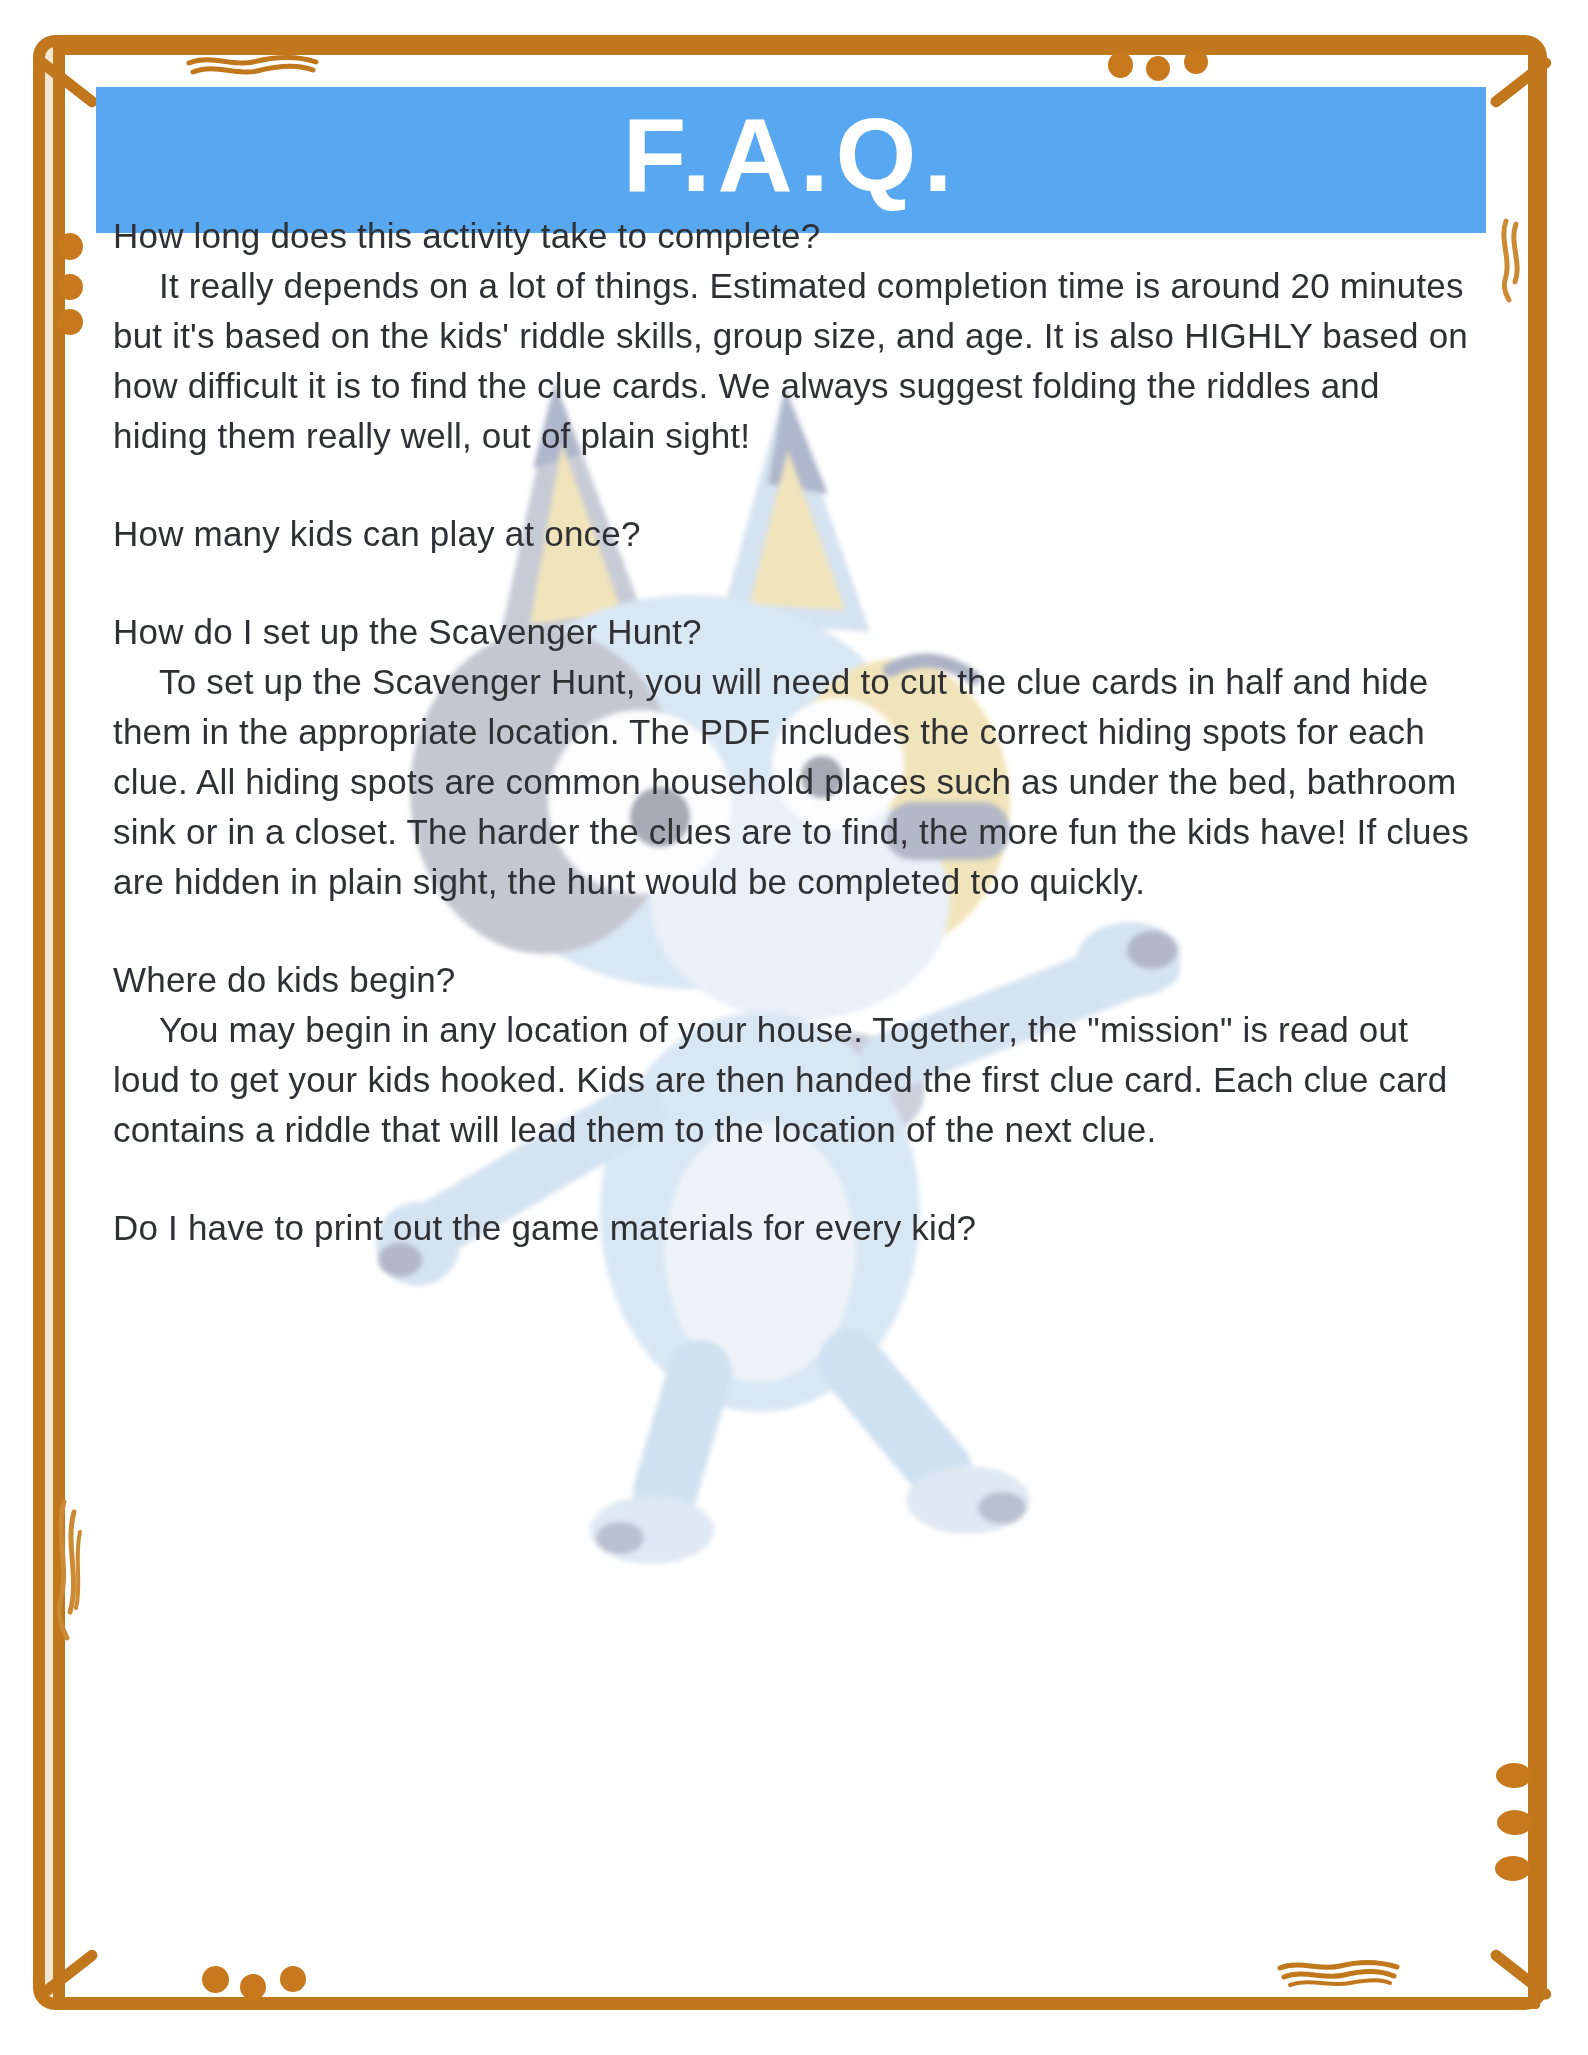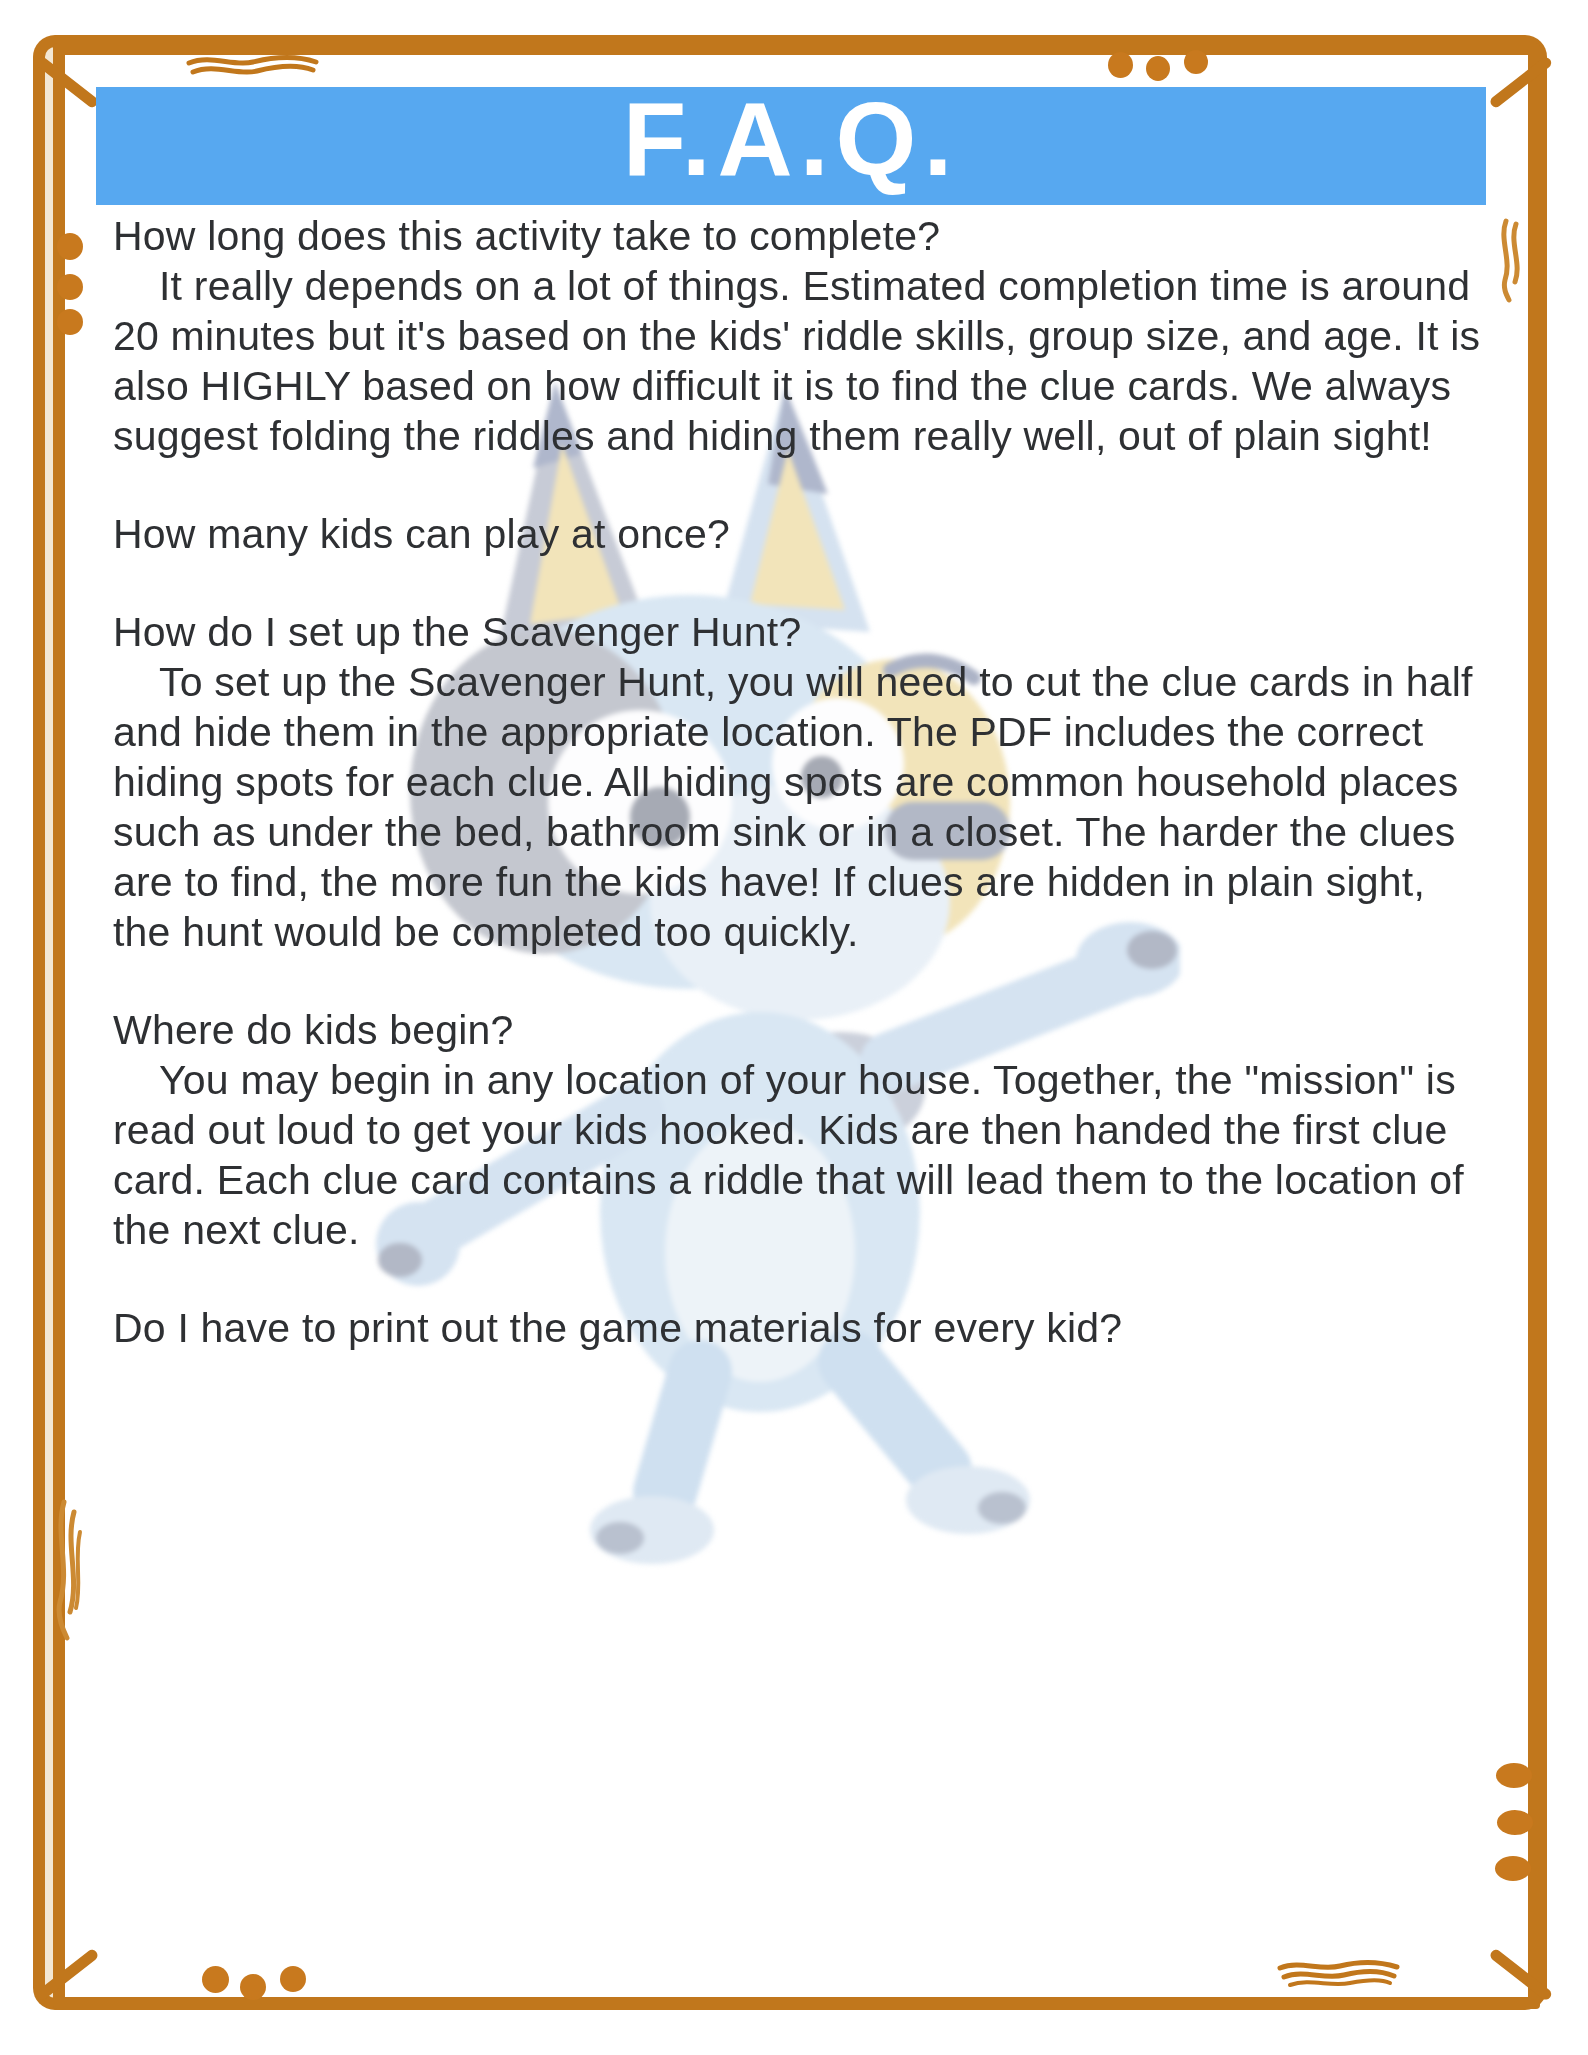--- a/index.html
+++ b/index.html
@@ -50,43 +50,43 @@
   .miter-bl{left:38px;top:1992px;transform:rotate(-38deg);}
   .miter-br{left:1550px;top:1992px;transform:rotate(218deg);}
   
   .dot{
     position:absolute;background:var(--orange-mid);border-radius:50%;
   }
   .squiggle{position:absolute;}
   .squiggle path{fill:none;stroke-linecap:round;}
   
   .banner{
-    position:absolute;left:96px;top:87px;width:1390px;height:118px;
+    position:absolute;left:96px;top:87px;width:1390px;height:146px;
     background:var(--blue);
-    display:flex;align-items:flex-start;justify-content:center;
+    display:flex;align-items:center;justify-content:center;
   }
   .banner h1{
     color:#ffffff;
     font-size:104px;
     font-weight:bold;
     letter-spacing:7px;
     line-height:1;
     padding-bottom:10px;
   }
   
   .watermark{
     position:absolute;left:330px;top:372px;width:850px;height:1200px;
     filter:blur(2.5px);
     pointer-events:none;
   }
   
   .faq-list{
     position:absolute;left:113px;top:211px;width:1368px;
     color:var(--ink);
-    font-size:41px;
+    font-size:35px;
     line-height:50px;
     letter-spacing:0.2px;
   }
   .faq-item{margin-bottom:48px;}
   .faq-item p{margin:0;}
   .faq-item .answer{text-indent:46px;}
 </style>
 </head>
 <body>
 

